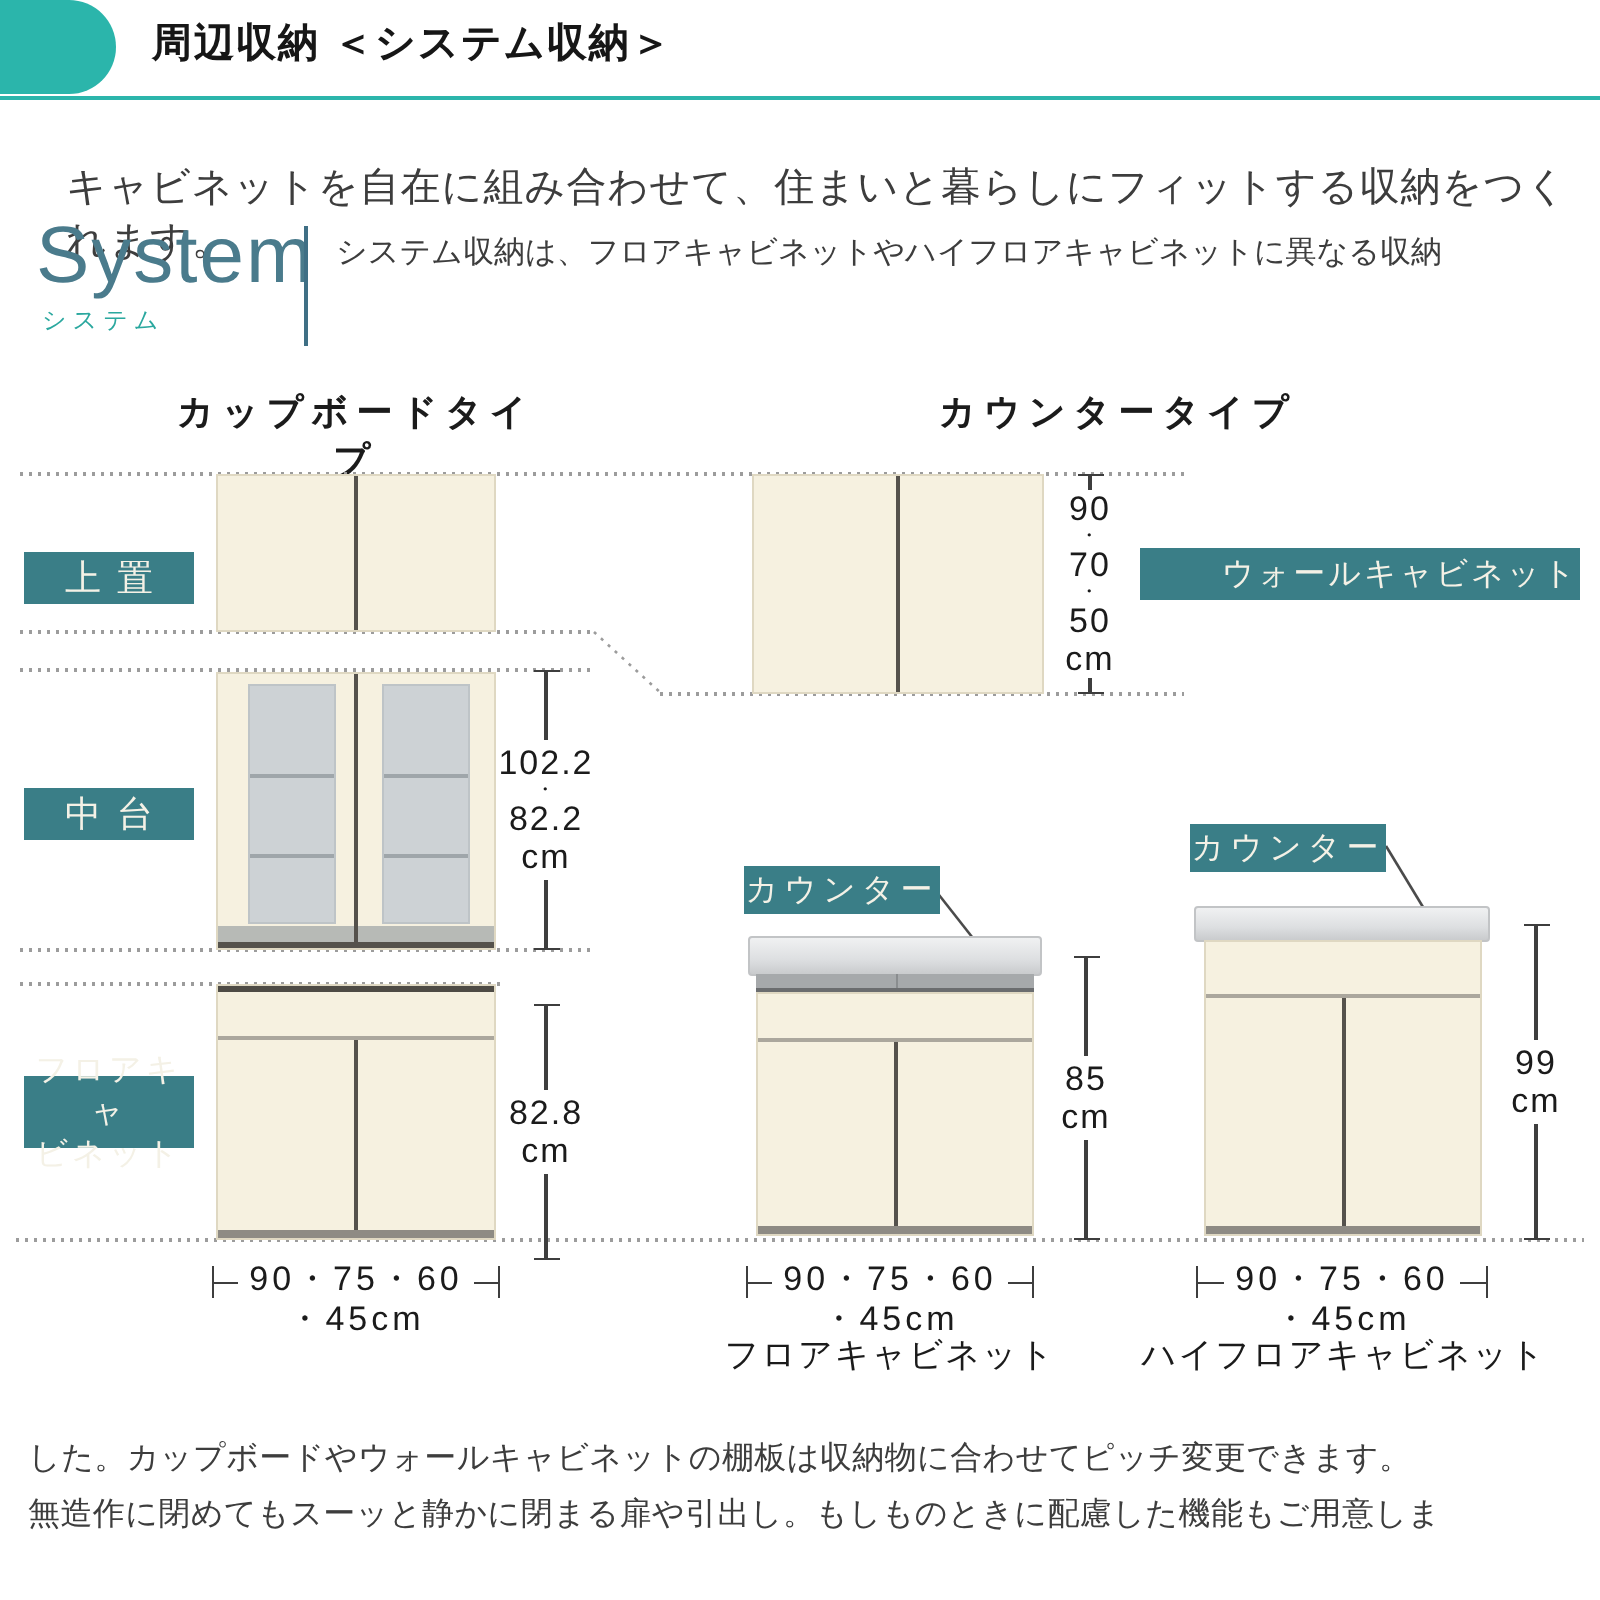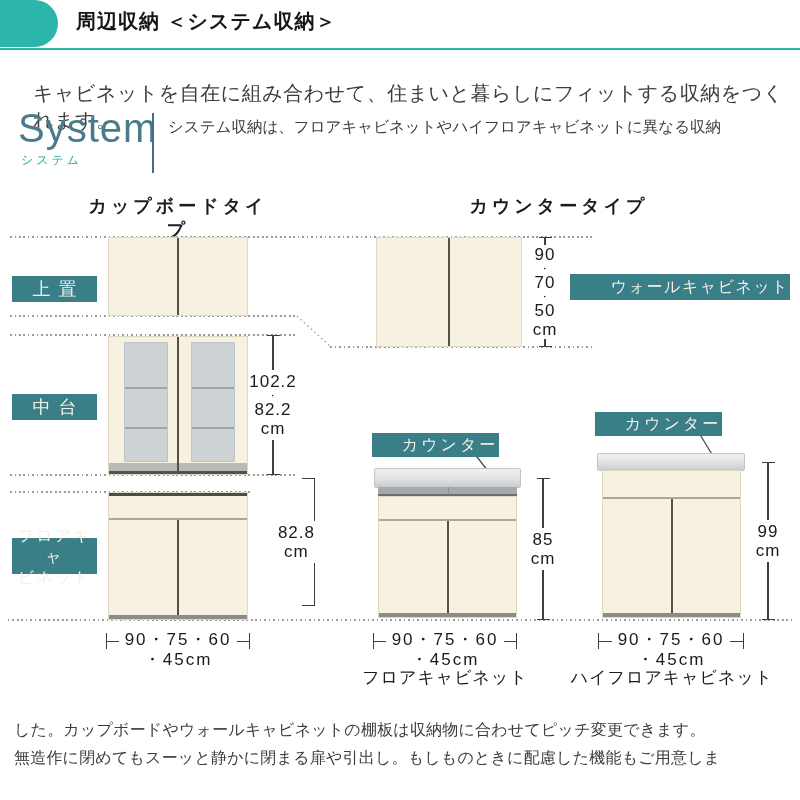--- a/index.html
+++ b/index.html
@@ -50,21 +50,21 @@
   .gray-strip .mid{position:absolute;left:50%;top:0;bottom:0;width:1px;background:#8A8D8F;}
   
   .tag{position:absolute;background:#3A7E87;color:#F4F1E6;z-index:3;
     display:flex;align-items:center;justify-content:center;text-align:center;}
   .tag-uwaoki,.tag-nakadai{left:12px;width:85px;height:26px;font-size:18px;letter-spacing:8px;padding-left:8px;box-sizing:border-box;}
   .tag-uwaoki{top:262px;margin-top:14px;}
   .tag-nakadai{top:394px;}
   .tag-floorcab{left:12px;top:538px;width:85px;height:36px;font-size:16px;
     letter-spacing:2px;line-height:21px;flex-direction:column;}
   .tag-wallcab{left:570px;top:274px;width:180px;height:26px;font-size:16px;letter-spacing:1.5px;padding-left:40px;}
-  .tag-counter{width:98px;height:24px;font-size:16px;letter-spacing:3px;padding-left:29px;}
+  .tag-counter{width:98px;height:24px;font-size:16px;letter-spacing:3px;}
   .tag-counter.mid{left:372px;top:433px;}
   .tag-counter.right{left:595px;top:412px;}
   
   .vm{position:absolute;width:84px;display:flex;flex-direction:column;align-items:center;z-index:3;}
   .vm .tick{width:13px;height:1px;background:#3e3e3e;flex:0 0 auto;}
   .vm .seg{width:1.5px;flex:1 1 auto;background:#3e3e3e;}
   .vm .txt{text-align:center;font-size:17px;line-height:19px;color:#1b1b1b;padding:2px 0;letter-spacing:1px;}
   .vm .txt .dotline{font-size:10px;line-height:9px;}
   
   .hd{position:absolute;display:flex;align-items:flex-start;z-index:3;}
@@ -168,21 +168,21 @@
   <div class="txt">
     <div>102.2</div>
     <div class="dotline">・</div>
     <div>82.2</div>
     <div>cm</div>
   </div>
   <div class="seg"></div>
   <div class="tick"></div>
 </div>
 
-<div class="vm" style="left:231px;top:478px;height:128px;align-items:flex-end;">
+<div class="vm" style="left:231px;top:502px;height:128px;">
   <div class="tick"></div>
   <div class="seg"></div>
   <div class="txt">
     <div>82.8</div>
     <div>cm</div>
   </div>
   <div class="seg"></div>
   <div class="tick"></div>
 </div>
 

